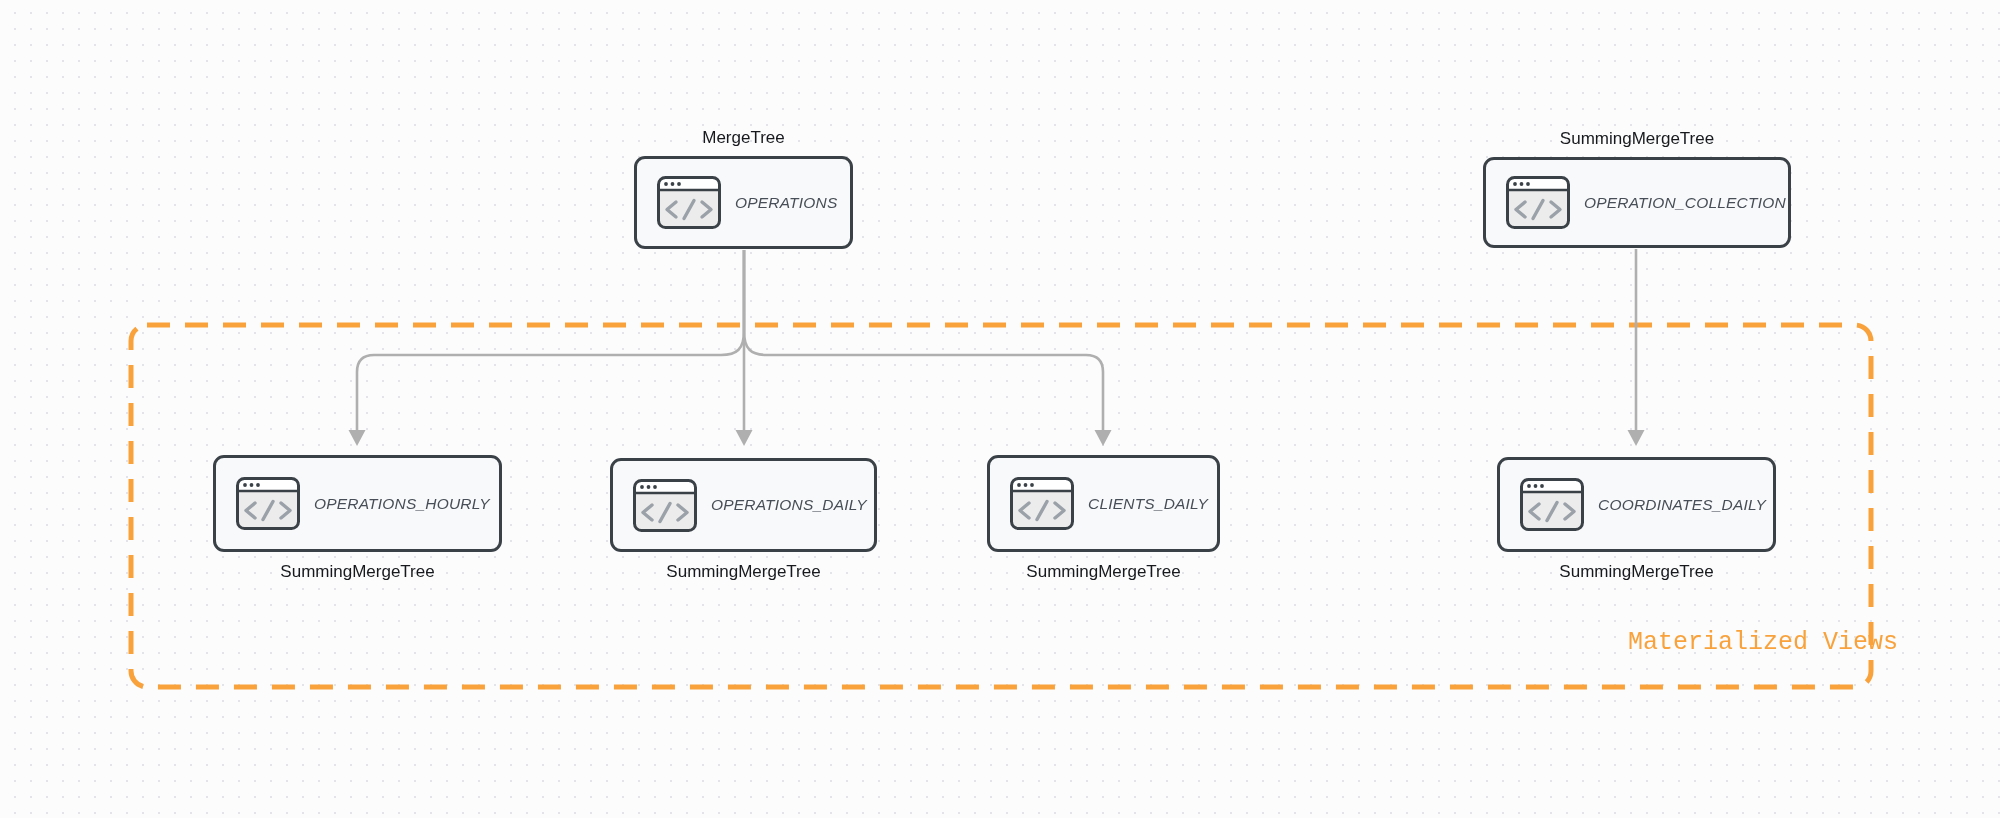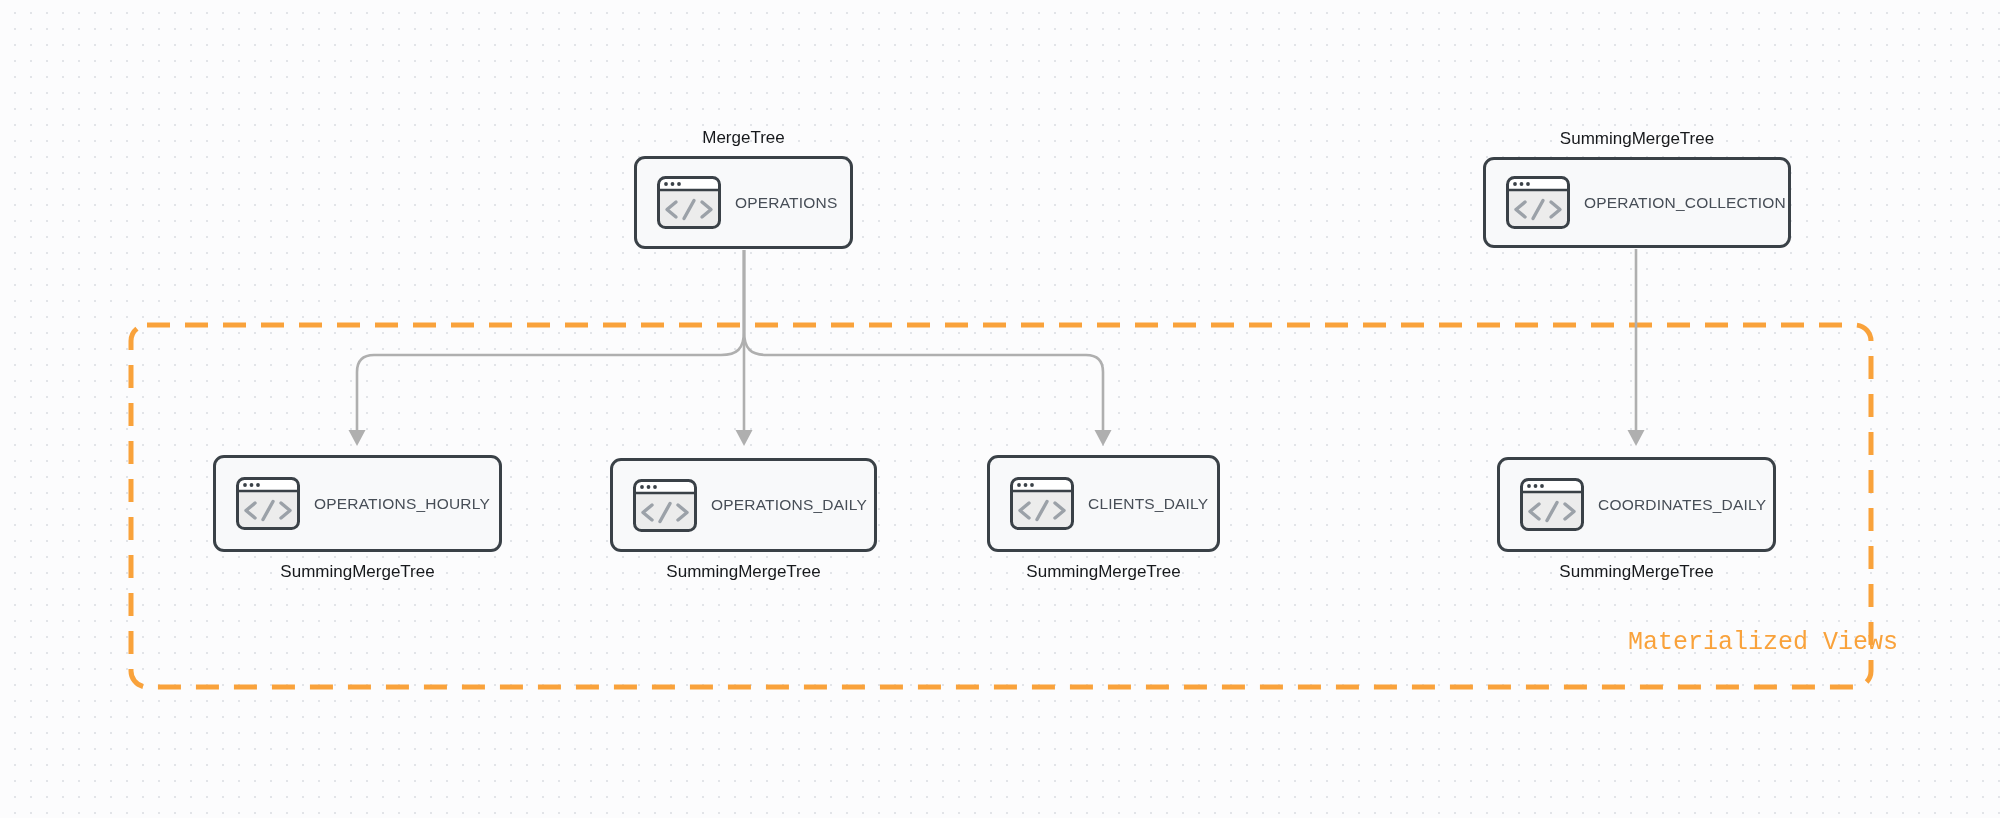--- a/index.html
+++ b/index.html
@@ -30,20 +30,21 @@
     background: #F8F9FA;
     border: 3px solid #3A4147;
     border-radius: 11px;
     display: flex;
     align-items: center;
     padding: 0 16px 0 20px;
     gap: 14px;
   }
   .node .icon { width: 64px; height: 53px; flex: 0 0 auto; }
   .node .title {
+    font-style: italic;
     font-size: 15.5px;
     letter-spacing: 0.2px;
     color: #474E57;
     white-space: nowrap;
   }
   .engine-label {
     position: absolute;
     width: 100%;
     text-align: center;
     font-size: 17px;

